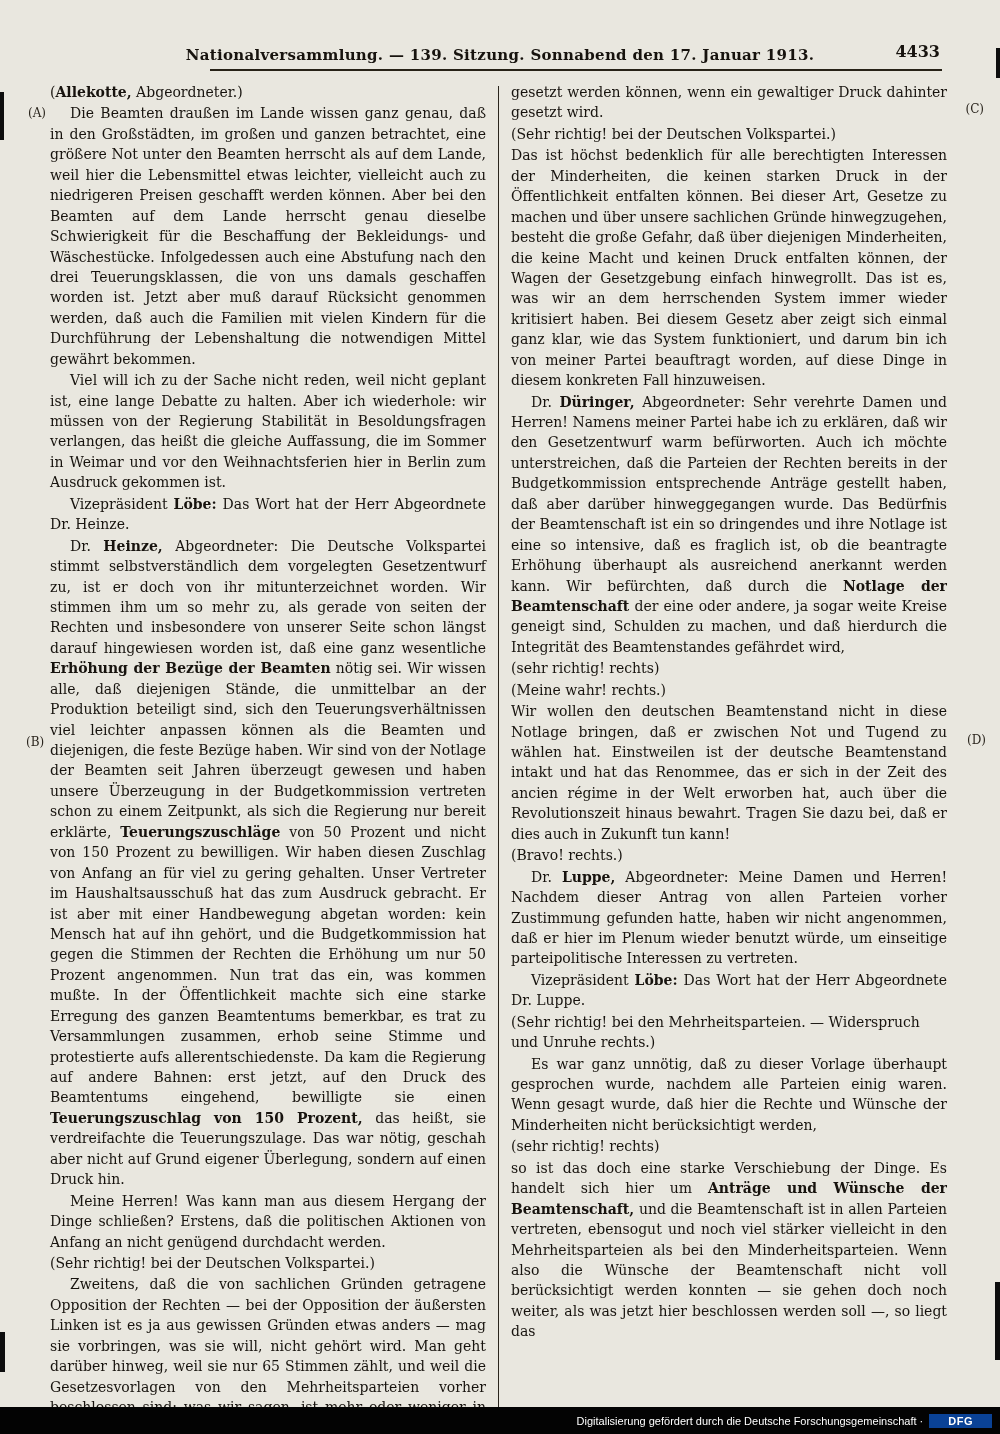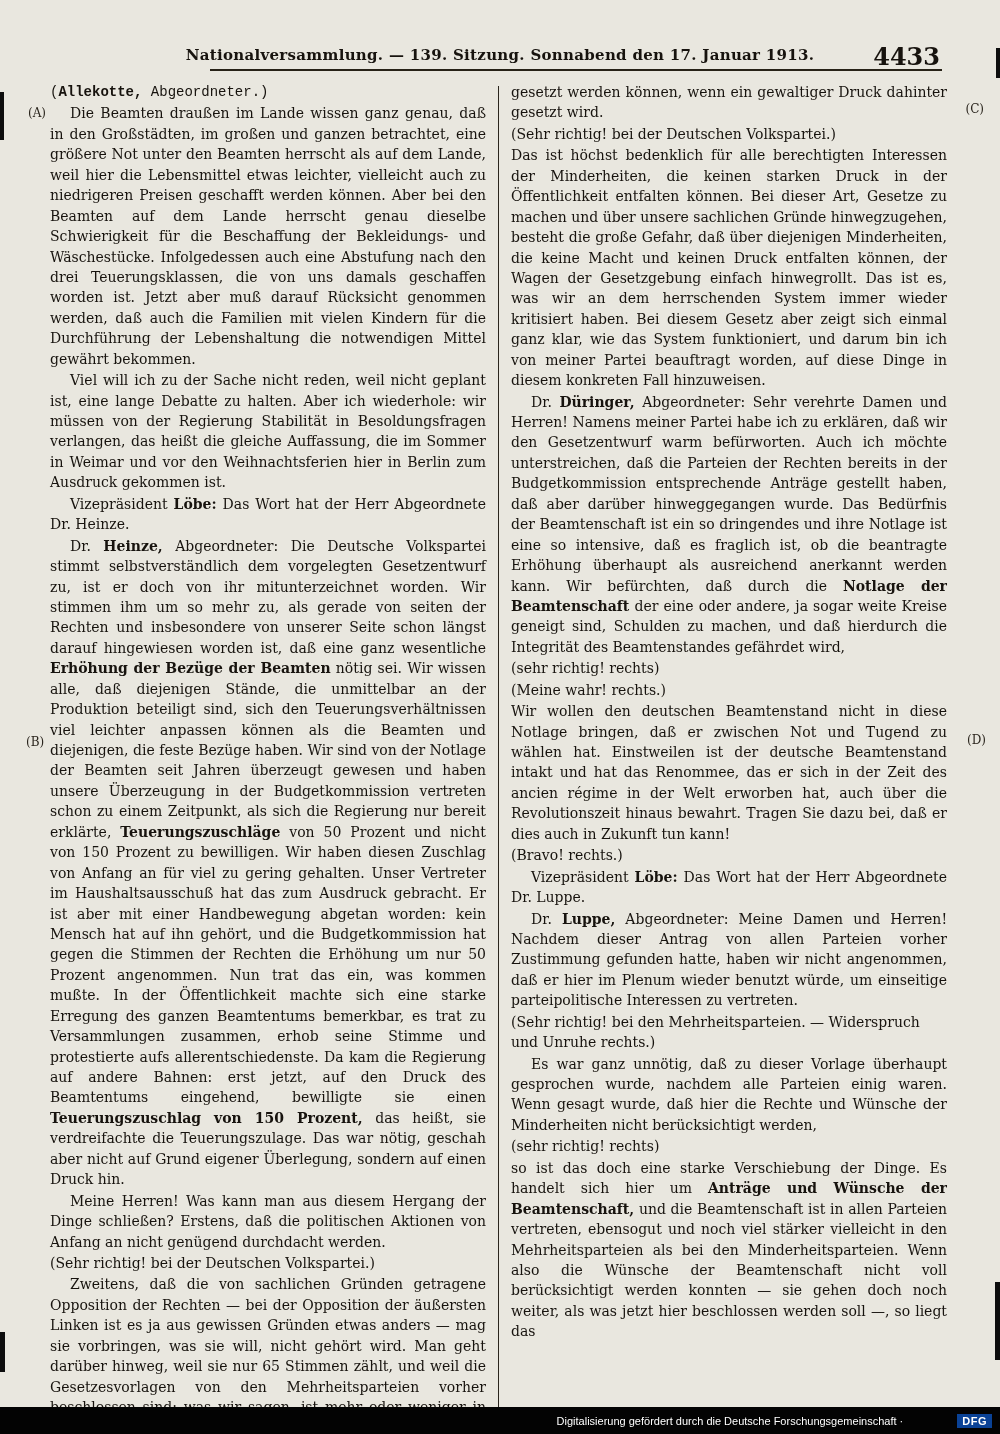--- a/index.html
+++ b/index.html
@@ -14,45 +14,45 @@
   .a1{left:0;top:92px;width:4px;height:48px;}
   .a2{left:0;top:1332px;width:5px;height:40px;}
   .a3{right:0;top:48px;width:4px;height:30px;}
   .a4{right:0;top:1282px;width:5px;height:78px;}
   
   header{position:absolute;top:46px;left:0;right:0;height:34px;}
   .header-title{
     position:absolute;left:50%;transform:translateX(-50%);top:0;
     font-weight:bold;font-size:15px;letter-spacing:.3px;white-space:nowrap;
   }
-  .page-number{position:absolute;right:60px;top:-4px;font-size:24px;font-weight:bold;}
+  .page-number{position:absolute;right:60px;top:-4px;font-size:16px;font-weight:bold;}
   .header-rule{position:absolute;left:210px;right:58px;top:23px;border-top:2px solid #272217;}
   
   .columns{position:absolute;top:82px;left:50px;right:52px;display:flex;align-items:stretch;}
   .col{width:436px;font-size:14px;line-height:1.46;text-align:justify;}
   .divider{width:1px;background:#2a251d;margin:4px 12px 0 12px;min-height:1276px;}
   .col p{margin:0 0 1px 0;}
   .para{text-indent:20px;}
   .noindent{text-indent:0;}
   .center{text-align:left;text-indent:0;margin:3px 0;}
-  .note{text-indent:0;margin:0 0 2px 0;font-family:Liberation Mono, monospace;}
+  .note{text-indent:0;margin:0 0 2px 0;}
   b{font-weight:bold;}
   
   .marker{position:absolute;font-size:12px;color:#2a251d;}
   .m-a{left:28px;top:106px;}
   .m-b{left:26px;top:735px;}
   .m-c{right:16px;top:102px;}
   .m-d{right:14px;top:733px;}
   
   footer{
     position:absolute;left:0;right:0;bottom:0;height:27px;background:#030303;
     display:flex;align-items:center;justify-content:flex-end;gap:6px;padding-right:8px;
     font-family:"Liberation Sans", sans-serif;font-size:11px;color:#fff;text-align:center;
   }
-  .dfg{background:#0a4296;color:#fff;font-weight:bold;padding:1px 5px;font-size:11px;letter-spacing:.5px;margin-left:48px;}
+  .dfg{background:#0a4296;color:#fff;font-weight:bold;padding:1px 19px;font-size:11px;letter-spacing:.5px;}
 </style>
 </head>
 <body>
 
 <div class="page">
 
   <div class="art a1"></div>
   <div class="art a2"></div>
   <div class="art a3"></div>
   <div class="art a4"></div>
@@ -82,22 +82,22 @@
     <div class="divider"></div>
     <div class="col" id="col-right">
         <p class="para noindent">gesetzt werden können, wenn ein gewaltiger Druck dahinter gesetzt wird.</p>
         <p class="center">(Sehr richtig! bei der Deutschen Volkspartei.)</p>
         <p class="para noindent">Das ist höchst bedenklich für alle berechtigten Interessen der Minderheiten, die keinen starken Druck in der Öffentlichkeit entfalten können. Bei dieser Art, Gesetze zu machen und über unsere sachlichen Gründe hinwegzugehen, besteht die große Gefahr, daß über diejenigen Minderheiten, die keine Macht und keinen Druck entfalten können, der Wagen der Gesetzgebung einfach hinwegrollt. Das ist es, was wir an dem herrschenden System immer wieder kritisiert haben. Bei diesem Gesetz aber zeigt sich einmal ganz klar, wie das System funktioniert, und darum bin ich von meiner Partei beauftragt worden, auf diese Dinge in diesem konkreten Fall hinzuweisen.</p>
         <p class="para">Dr. <b>Düringer,</b> Abgeordneter: Sehr verehrte Damen und Herren! Namens meiner Partei habe ich zu erklären, daß wir den Gesetzentwurf warm befürworten. Auch ich möchte unterstreichen, daß die Parteien der Rechten bereits in der Budgetkommission entsprechende Anträge gestellt haben, daß aber darüber hinweggegangen wurde. Das Bedürfnis der Beamtenschaft ist ein so dringendes und ihre Notlage ist eine so intensive, daß es fraglich ist, ob die beantragte Erhöhung überhaupt als ausreichend anerkannt werden kann. Wir befürchten, daß durch die <b>Notlage der Beamtenschaft</b> der eine oder andere, ja sogar weite Kreise geneigt sind, Schulden zu machen, und daß hierdurch die Integrität des Beamtenstandes gefährdet wird,</p>
         <p class="center">(sehr richtig! rechts)</p>
         <p class="center">(Meine wahr! rechts.)</p>
         <p class="para noindent">Wir wollen den deutschen Beamtenstand nicht in diese Notlage bringen, daß er zwischen Not und Tugend zu wählen hat. Einstweilen ist der deutsche Beamtenstand intakt und hat das Renommee, das er sich in der Zeit des ancien régime in der Welt erworben hat, auch über die Revolutionszeit hinaus bewahrt. Tragen Sie dazu bei, daß er dies auch in Zukunft tun kann!</p>
         <p class="center">(Bravo! rechts.)</p>
+        <p class="para">Dr. <b>Luppe,</b> Abgeordneter: Meine Damen und Herren! Nachdem dieser Antrag von allen Parteien vorher Zustimmung gefunden hatte, haben wir nicht angenommen, daß er hier im Plenum wieder benutzt würde, um einseitige parteipolitische Interessen zu vertreten.</p>
         <p class="para">Vizepräsident <b>Löbe:</b> Das Wort hat der Herr Abgeordnete Dr. Luppe.</p>
-        <p class="para">Dr. <b>Luppe,</b> Abgeordneter: Meine Damen und Herren! Nachdem dieser Antrag von allen Parteien vorher Zustimmung gefunden hatte, haben wir nicht angenommen, daß er hier im Plenum wieder benutzt würde, um einseitige parteipolitische Interessen zu vertreten.</p>
         <p class="center">(Sehr richtig! bei den Mehrheitsparteien. — Widerspruch und Unruhe rechts.)</p>
         <p class="para">Es war ganz unnötig, daß zu dieser Vorlage überhaupt gesprochen wurde, nachdem alle Parteien einig waren. Wenn gesagt wurde, daß hier die Rechte und Wünsche der Minderheiten nicht berücksichtigt werden,</p>
         <p class="center">(sehr richtig! rechts)</p>
         <p class="para noindent">so ist das doch eine starke Verschiebung der Dinge. Es handelt sich hier um <b>Anträge und Wünsche der Beamtenschaft,</b> und die Beamtenschaft ist in allen Parteien vertreten, ebensogut und noch viel stärker vielleicht in den Mehrheitsparteien als bei den Minderheitsparteien. Wenn also die Wünsche der Beamtenschaft nicht voll berücksichtigt werden konnten — sie gehen doch noch weiter, als was jetzt hier beschlossen werden soll —, so liegt das</p>
       </div>
   </div>
 
   <footer>
     <span>Digitalisierung gefördert durch die Deutsche Forschungsgemeinschaft ·</span>
     <span class="dfg">DFG</span>

